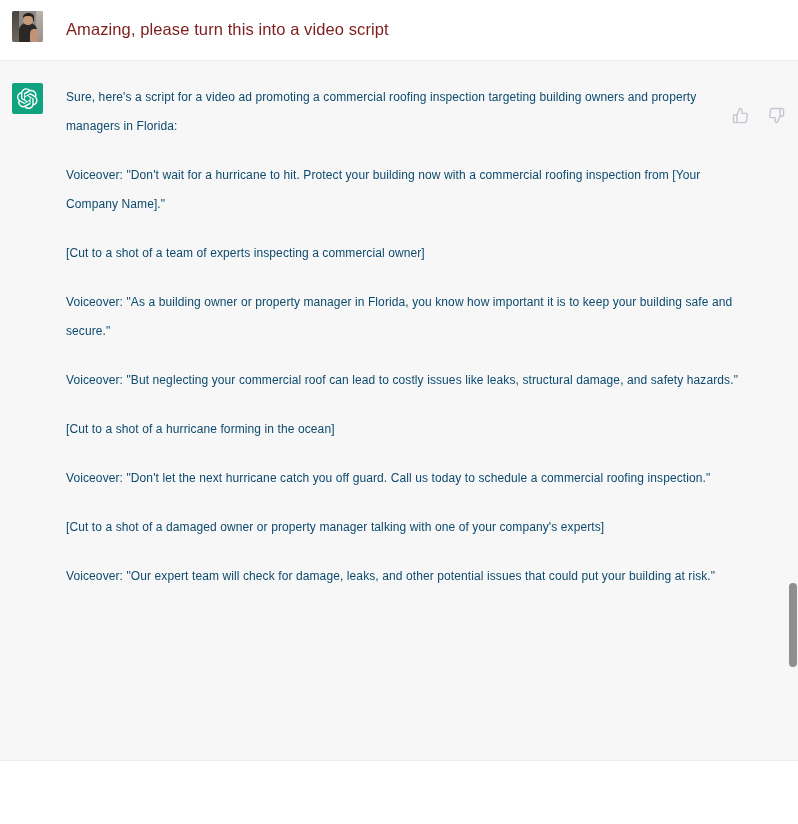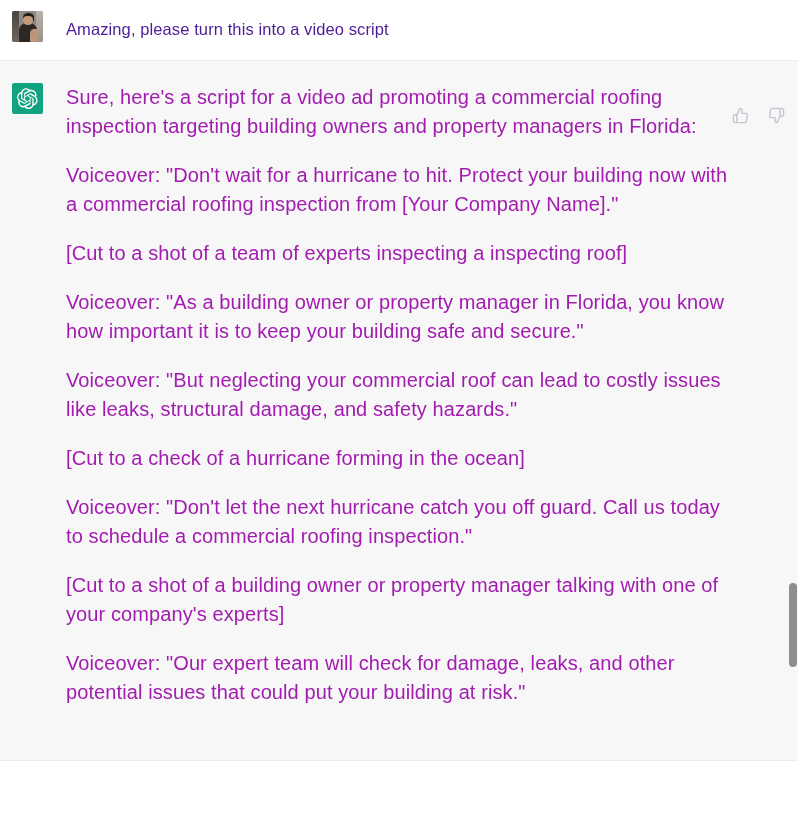--- a/index.html
+++ b/index.html
@@ -130,31 +130,31 @@
     flex: 1 1 auto;
     min-width: 0;
     padding-right: 60px;
     box-sizing: border-box;
   }
   .msg-user .body-col {
     padding-top: 5px;
   }
 
   .para {
-    color: #a21caf;
-    font-size: 20px;
+    color: #0c4a6e;
+    font-size: 12px;
     line-height: 29px;
     letter-spacing: 0.1px;
     margin: 0 0 20px 0;
     max-width: 680px;
     word-wrap: break-word;
   }
   .para:last-child { margin-bottom: 0; }
   .user-text {
-    color: #4c1d95;
+    color: #7f1d1d;
     font-size: 16.5px;
     line-height: 26px;
     letter-spacing: 0.1px;
     margin: 0;
   }
 
   
   .feedback {
     position: absolute;
     top: 103px;
@@ -221,26 +221,26 @@
     <div class="avatar-col">
       <div class="avatar-assistant">
         <svg width="21" height="21" viewBox="0 0 41 41" fill="#ffffff">
           <path d="M37.53 16.81a10.1 10.1 0 0 0-.87-8.29 10.2 10.2 0 0 0-11-4.9A10.1 10.1 0 0 0 18.04.55a10.2 10.2 0 0 0-9.73 7.06 10.1 10.1 0 0 0-6.75 4.9 10.2 10.2 0 0 0 1.26 11.96 10.1 10.1 0 0 0 .87 8.29 10.2 10.2 0 0 0 11 4.9 10.1 10.1 0 0 0 7.62 3.4 10.2 10.2 0 0 0 9.73-7.07 10.1 10.1 0 0 0 6.75-4.9 10.2 10.2 0 0 0-1.26-11.28zM22.3 38.06a7.56 7.56 0 0 1-4.86-1.76l.24-.14 8.08-4.66a1.31 1.31 0 0 0 .66-1.15V18.98l3.41 1.97c.04.02.06.05.06.09v9.43a7.6 7.6 0 0 1-7.59 7.59zM5.98 31.1a7.56 7.56 0 0 1-.9-5.08l.24.14 8.08 4.67c.4.24.9.24 1.31 0l9.87-5.7v3.94a.12.12 0 0 1-.5.1l-8.17 4.72a7.6 7.6 0 0 1-10.38-2.79zM3.86 13.87a7.55 7.55 0 0 1 3.95-3.32v9.6c0 .47.25.91.66 1.15l9.86 5.69-3.41 1.97a.12.12 0 0 1-.12.01L6.64 24.2a7.6 7.6 0 0 1-2.78-10.33zm28.06 6.53l-9.87-5.7 3.41-1.96a.12.12 0 0 1 .12-.01l8.17 4.72a7.59 7.59 0 0 1-1.17 13.69v-9.6c0-.47-.25-.9-.66-1.14zm3.39-5.11l-.24-.15-8.07-4.7a1.32 1.32 0 0 0-1.33 0l-9.86 5.7v-3.94a.12.12 0 0 1 .05-.1l8.17-4.71a7.59 7.59 0 0 1 11.28 7.86zM14 22.01l-3.42-1.97a.13.13 0 0 1-.06-.1v-9.42a7.59 7.59 0 0 1 12.44-5.83l-.24.14-8.08 4.66a1.31 1.31 0 0 0-.66 1.15l-.01 11.37zm1.85-4l4.4-2.54 4.4 2.54v5.08l-4.4 2.54-4.4-2.54v-5.08z"></path>
         </svg>
       </div>
     </div>
     <div class="body-col">
       <p class="para">Sure, here's a script for a video ad promoting a commercial roofing inspection targeting building owners and property managers in Florida:</p>
       <p class="para">Voiceover: "Don't wait for a hurricane to hit. Protect your building now with a commercial roofing inspection from [Your Company Name]."</p>
-      <p class="para">[Cut to a shot of a team of experts inspecting a inspecting roof]</p>
+      <p class="para">[Cut to a shot of a team of experts inspecting a commercial owner]</p>
       <p class="para">Voiceover: "As a building owner or property manager in Florida, you know how important it is to keep your building safe and secure."</p>
       <p class="para">Voiceover: "But neglecting your commercial roof can lead to costly issues like leaks, structural damage, and safety hazards."</p>
-      <p class="para">[Cut to a check of a hurricane forming in the ocean]</p>
+      <p class="para">[Cut to a shot of a hurricane forming in the ocean]</p>
       <p class="para">Voiceover: "Don't let the next hurricane catch you off guard. Call us today to schedule a commercial roofing inspection."</p>
-      <p class="para">[Cut to a shot of a building owner or property manager talking with one of your company's experts]</p>
+      <p class="para">[Cut to a shot of a damaged owner or property manager talking with one of your company's experts]</p>
       <p class="para">Voiceover: "Our expert team will check for damage, leaks, and other potential issues that could put your building at risk."</p>
     </div>
   </div>
 
   <div class="feedback">
     <button class="fb-btn">
       <svg width="17" height="17" viewBox="0 0 24 24" fill="none" stroke="#c5c5d2" stroke-width="2" stroke-linecap="round" stroke-linejoin="round">
         <path d="M14 9V5a3 3 0 0 0-3-3l-4 9v11h11.28a2 2 0 0 0 2-1.7l1.38-9a2 2 0 0 0-2-2.3zM7 22H4a2 2 0 0 1-2-2v-7a2 2 0 0 1 2-2h3"></path>
       </svg>
     </button>

